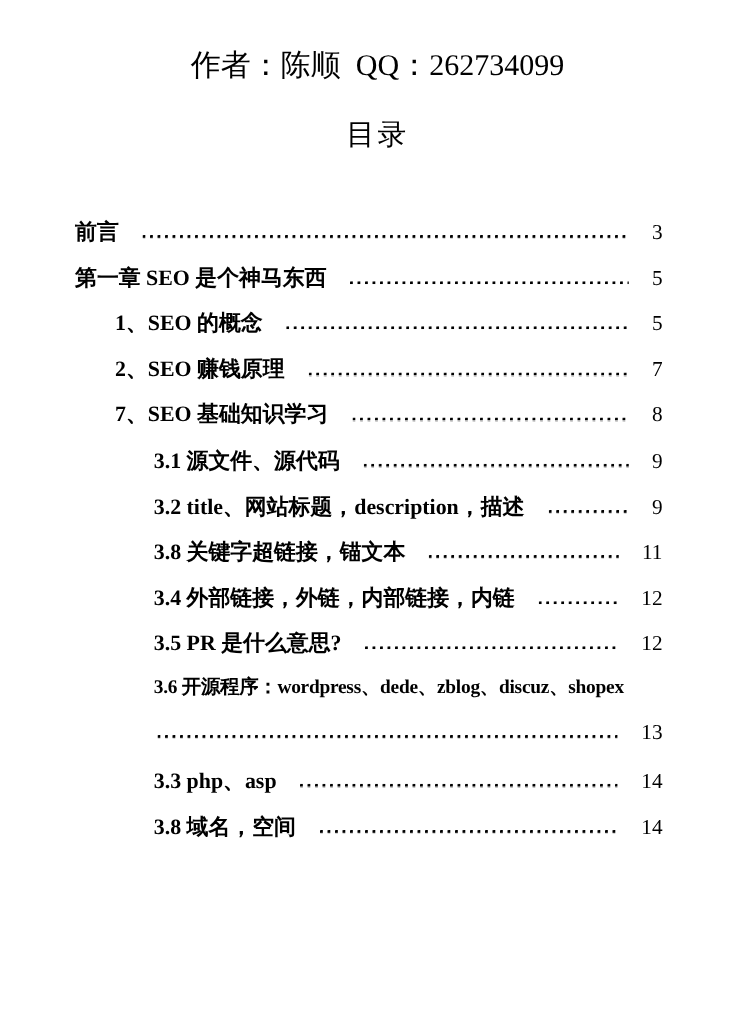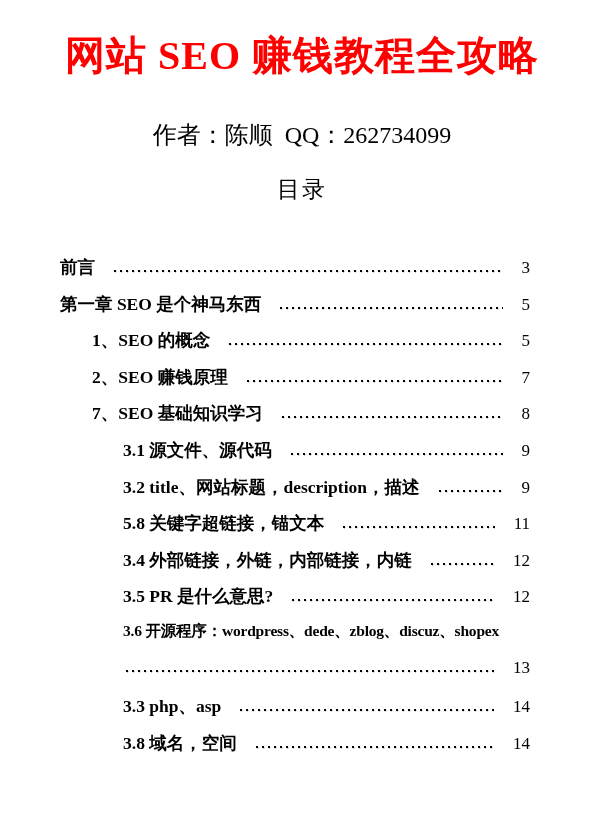--- a/index.html
+++ b/index.html
@@ -84,21 +84,20 @@
     font-family: "Liberation Serif", serif;
     font-weight: normal;
     font-size: 17px;
     white-space: pre;
   }
 </style>
 </head>
 <body>
 
 <div class="page">
-  <h1 class="doc-title" style="color: rgb(255, 0, 0);">网站 SEO 赚钱教程全攻略</h1>
   <div class="author-line">作者：陈顺  QQ：262734099</div>
   <div class="toc-heading">目录</div>
   <div class="toc" id="toc-list">
       <div class="toc-row level0">
         <span class="toc-label">前言</span>
         <span class="toc-leader"></span>
         <span class="toc-page">3</span>
       </div>
       <div class="toc-row level0">
         <span class="toc-label">第一章 SEO 是个神马东西</span>
@@ -124,21 +123,21 @@
         <span class="toc-label">3.1 源文件、源代码</span>
         <span class="toc-leader"></span>
         <span class="toc-page">9</span>
       </div>
       <div class="toc-row level2">
         <span class="toc-label">3.2 title、网站标题，description，描述</span>
         <span class="toc-leader"></span>
         <span class="toc-page">9</span>
       </div>
       <div class="toc-row level2">
-        <span class="toc-label">5.8 关键字超链接，锚文本</span>
+        <span class="toc-label">3.8 关键字超链接，锚文本</span>
         <span class="toc-leader"></span>
         <span class="toc-page">11</span>
       </div>
       <div class="toc-row level2">
         <span class="toc-label">3.4 外部链接，外链，内部链接，内链</span>
         <span class="toc-leader"></span>
         <span class="toc-page">12</span>
       </div>
       <div class="toc-row level2">
         <span class="toc-label">3.5 PR 是什么意思?</span>

